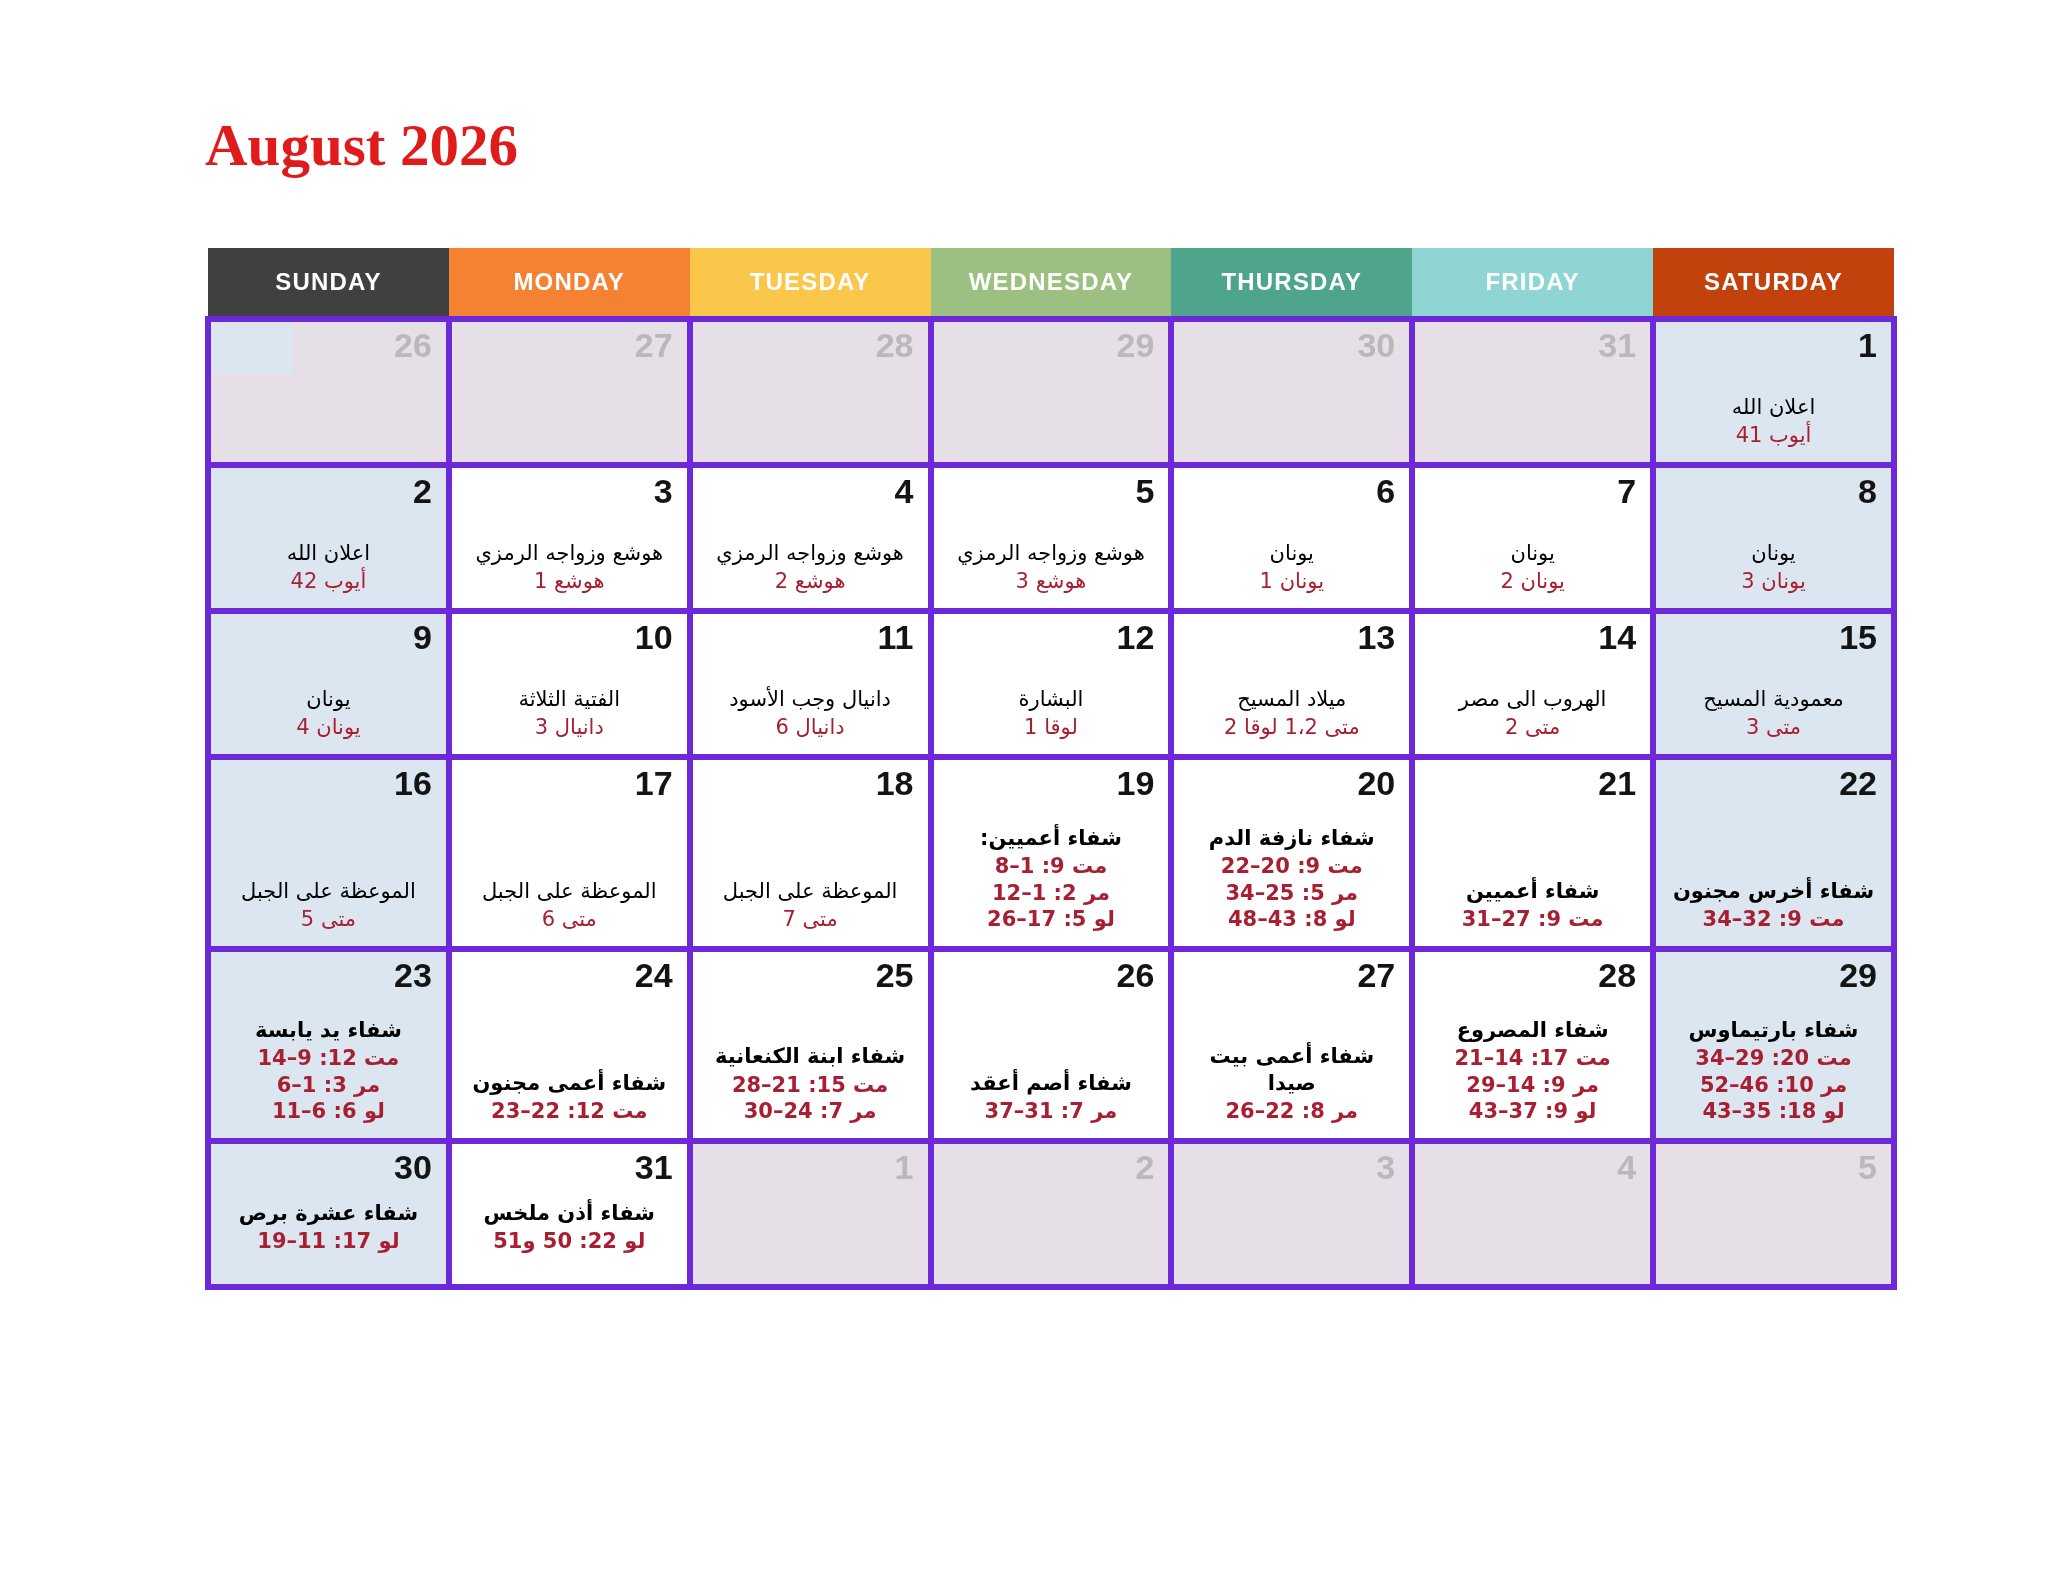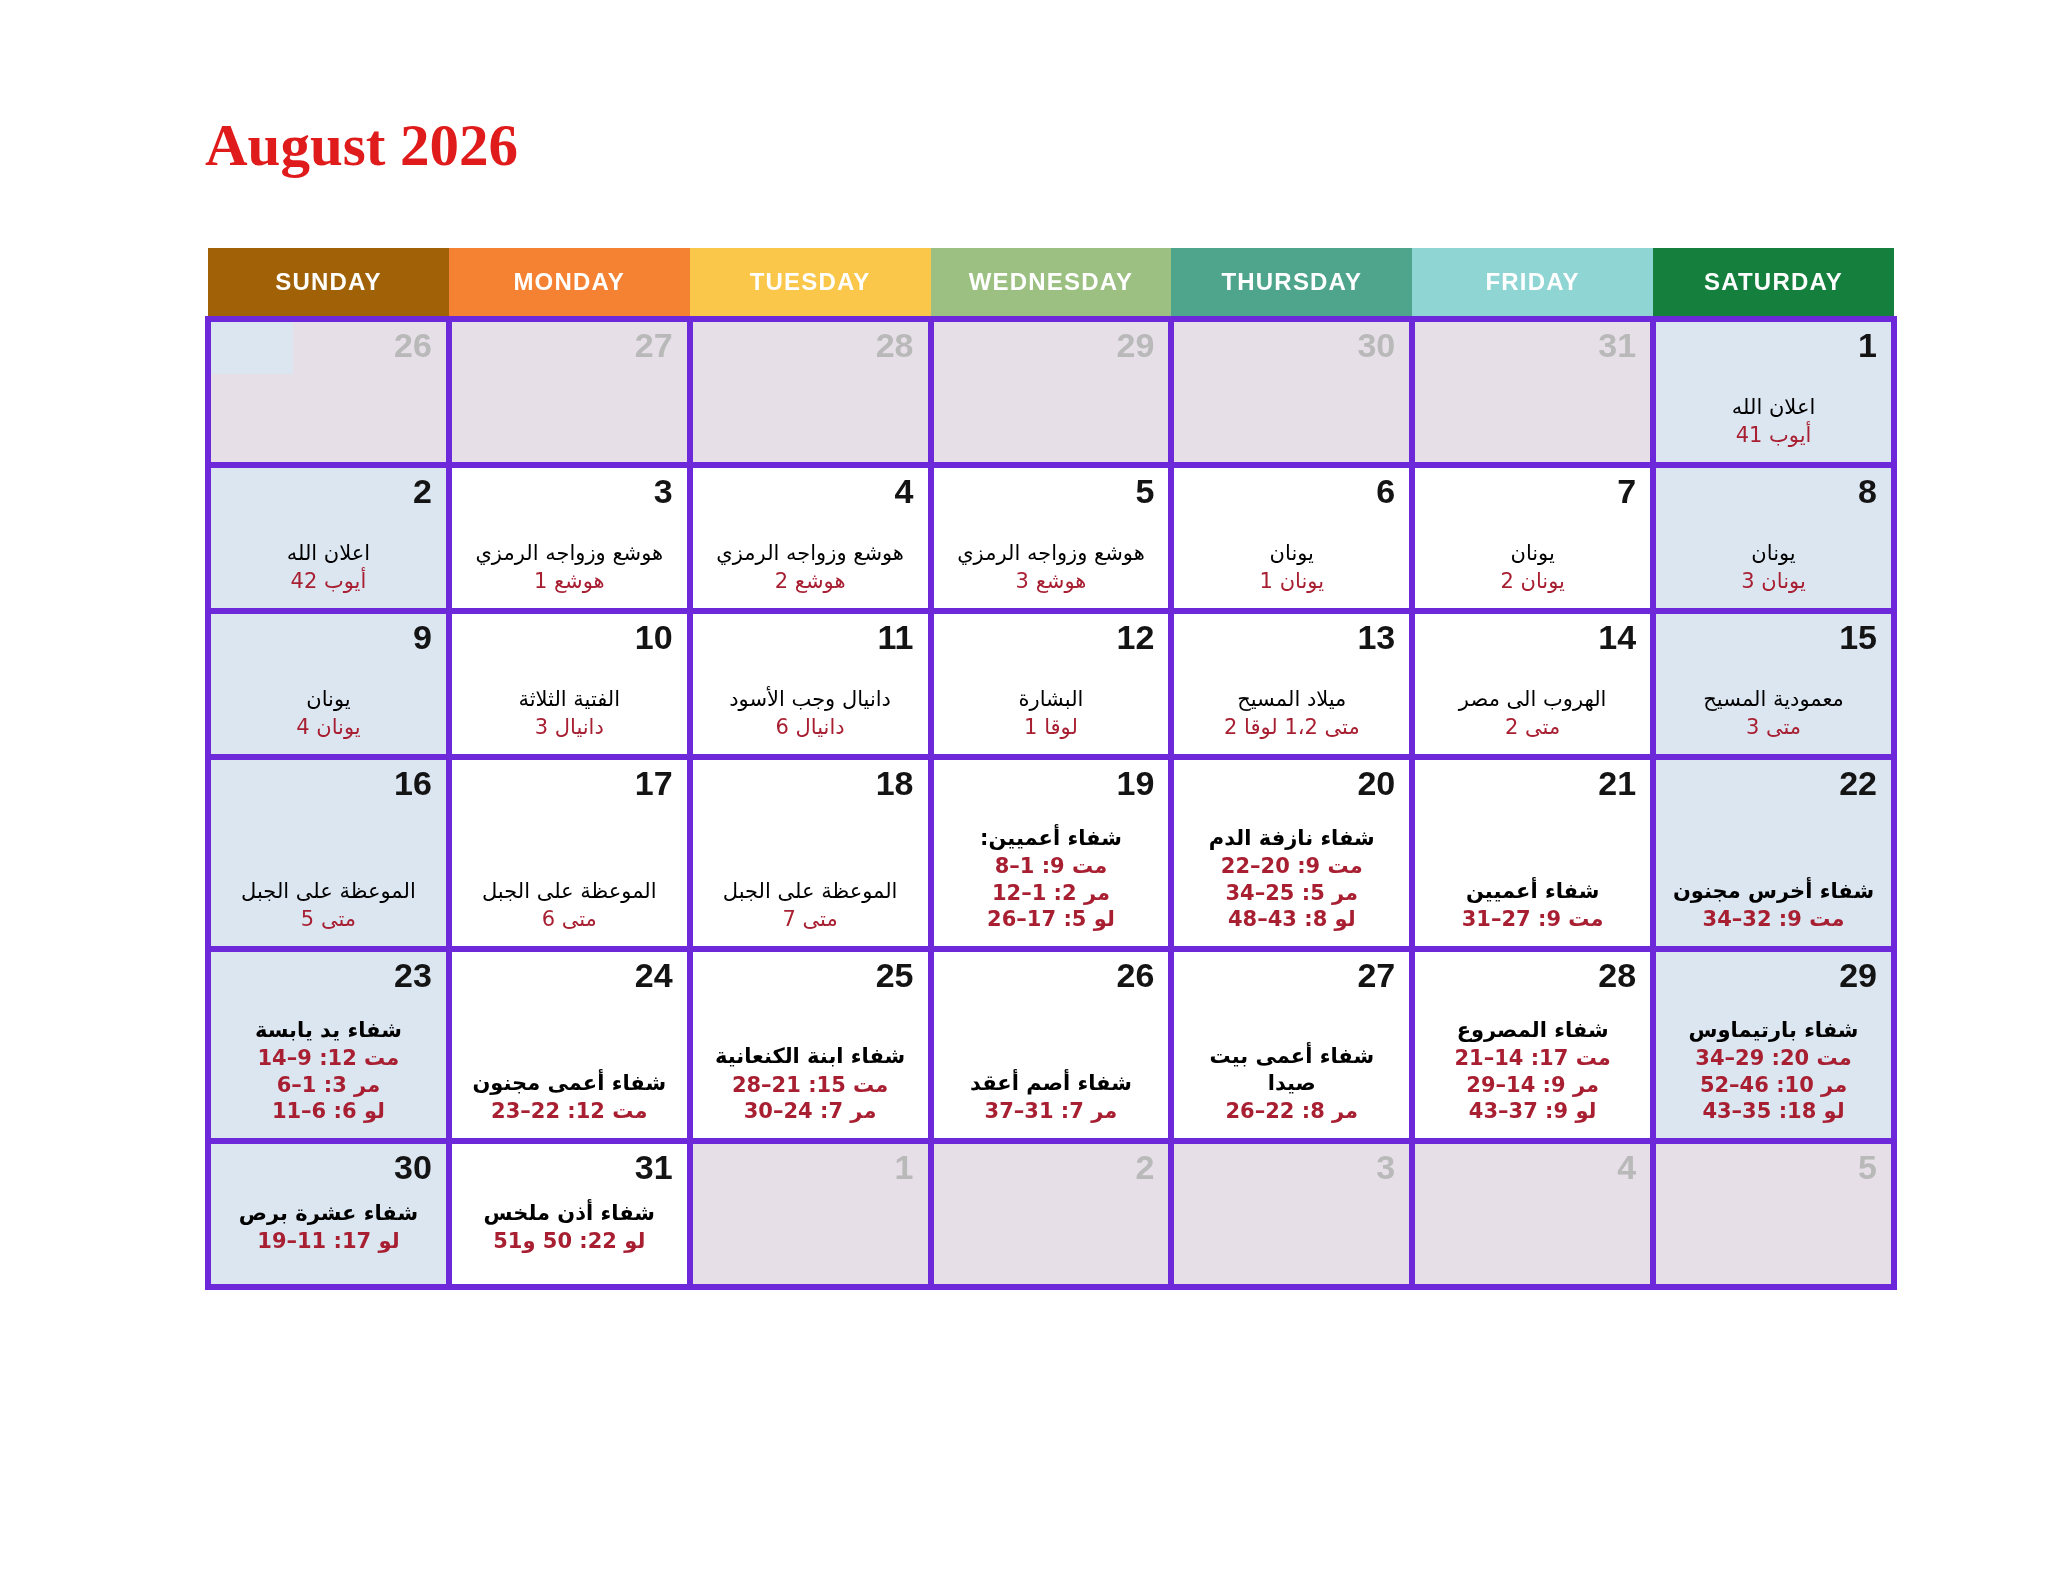--- a/index.html
+++ b/index.html
@@ -163,27 +163,27 @@
       <col>
         <col>
         <col>
         <col>
         <col>
         <col>
         <col>
     </colgroup>
     <thead>
       <tr id="weekday-row">
-          <th style="background: #a16207;"><span>SUNDAY</span></th>
+          <th style="background: #404040;"><span>SUNDAY</span></th>
           <th style="background: rgb(245, 130, 51);"><span>MONDAY</span></th>
           <th style="background: rgb(250, 199, 75);"><span>TUESDAY</span></th>
           <th style="background: rgb(156, 191, 130);"><span>WEDNESDAY</span></th>
           <th style="background: rgb(79, 165, 139);"><span>THURSDAY</span></th>
           <th style="background: rgb(143, 213, 211);"><span>FRIDAY</span></th>
-          <th style="background: #15803d; margin-left: 22px;"><span>SATURDAY</span></th>
+          <th style="background: #c2410c; margin-left: 22px;"><span>SATURDAY</span></th>
         </tr>
     </thead>
     <tbody id="weeks-body">
         <tr>
           <td>
             <div class="cell bg-out">
               <div class="corner-tag"></div>
               <div class="daynum muted">26</div>
             </div>
           </td>

